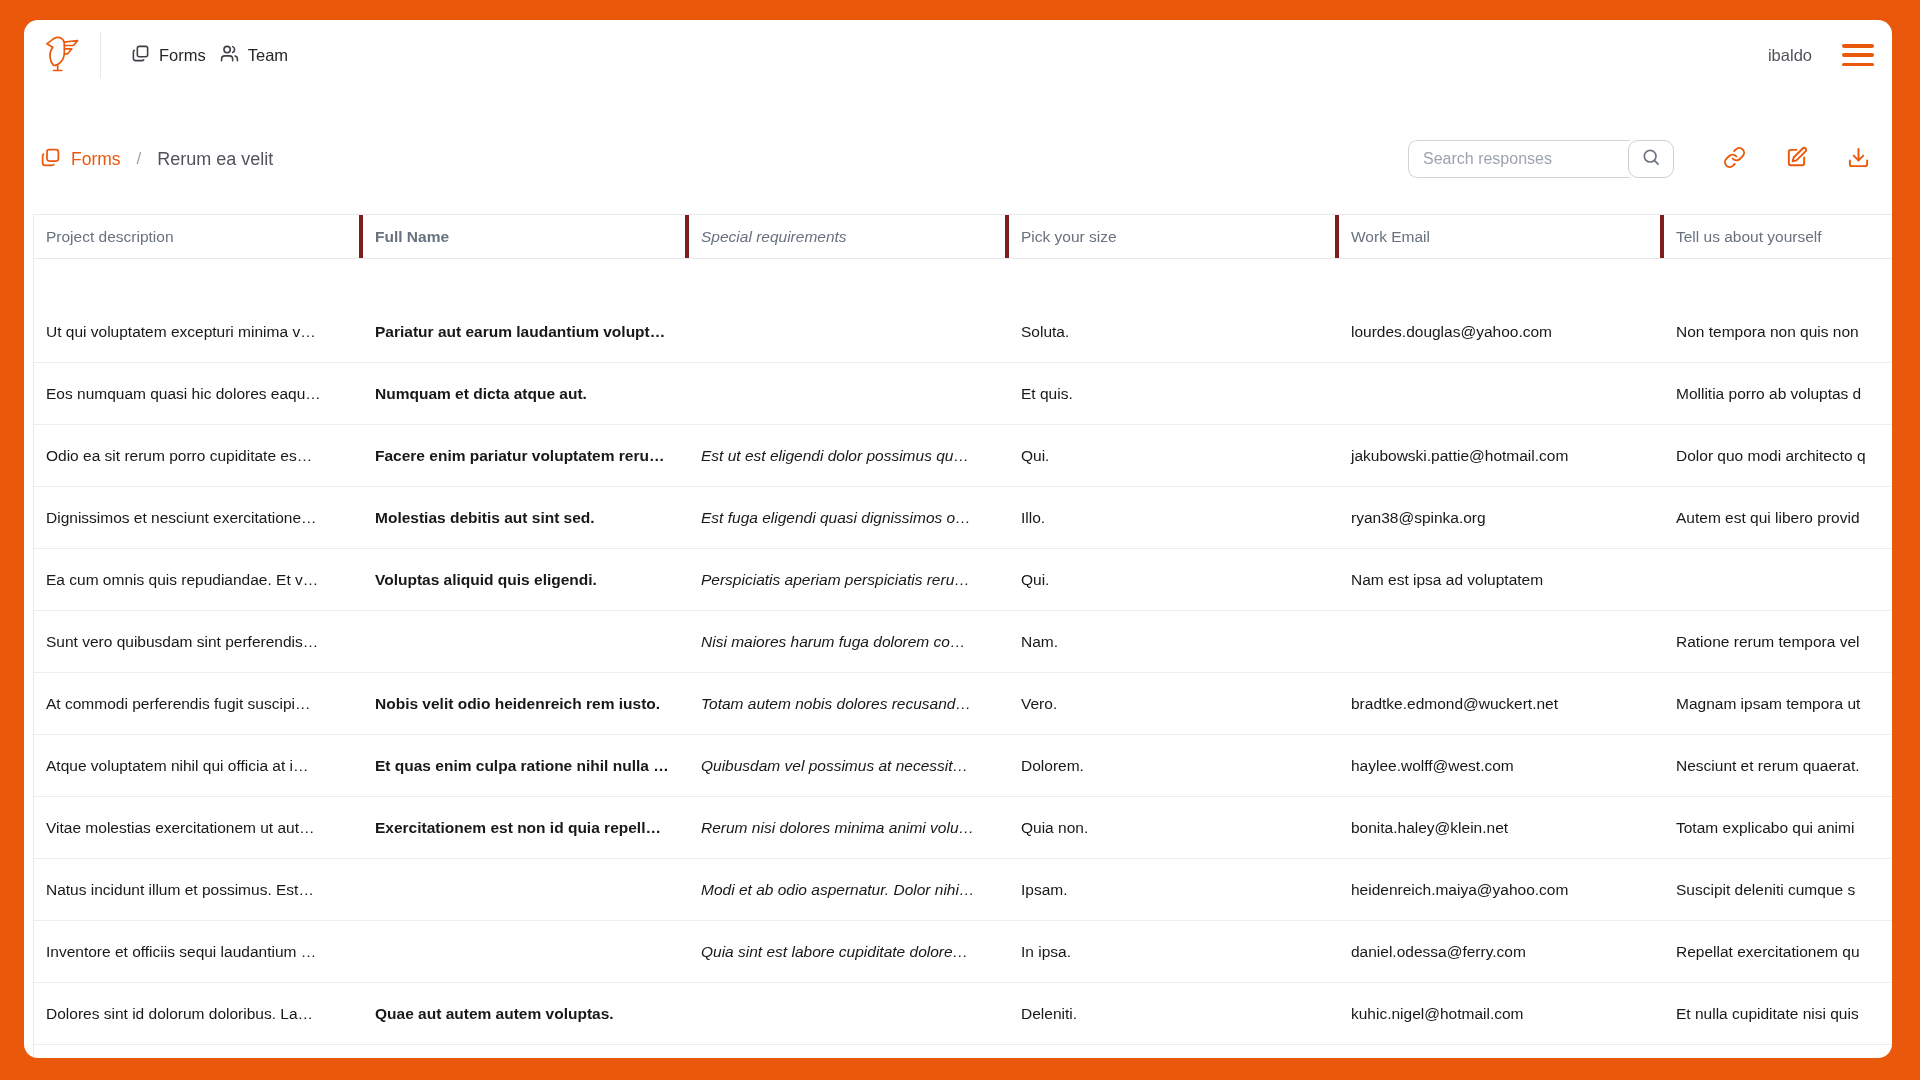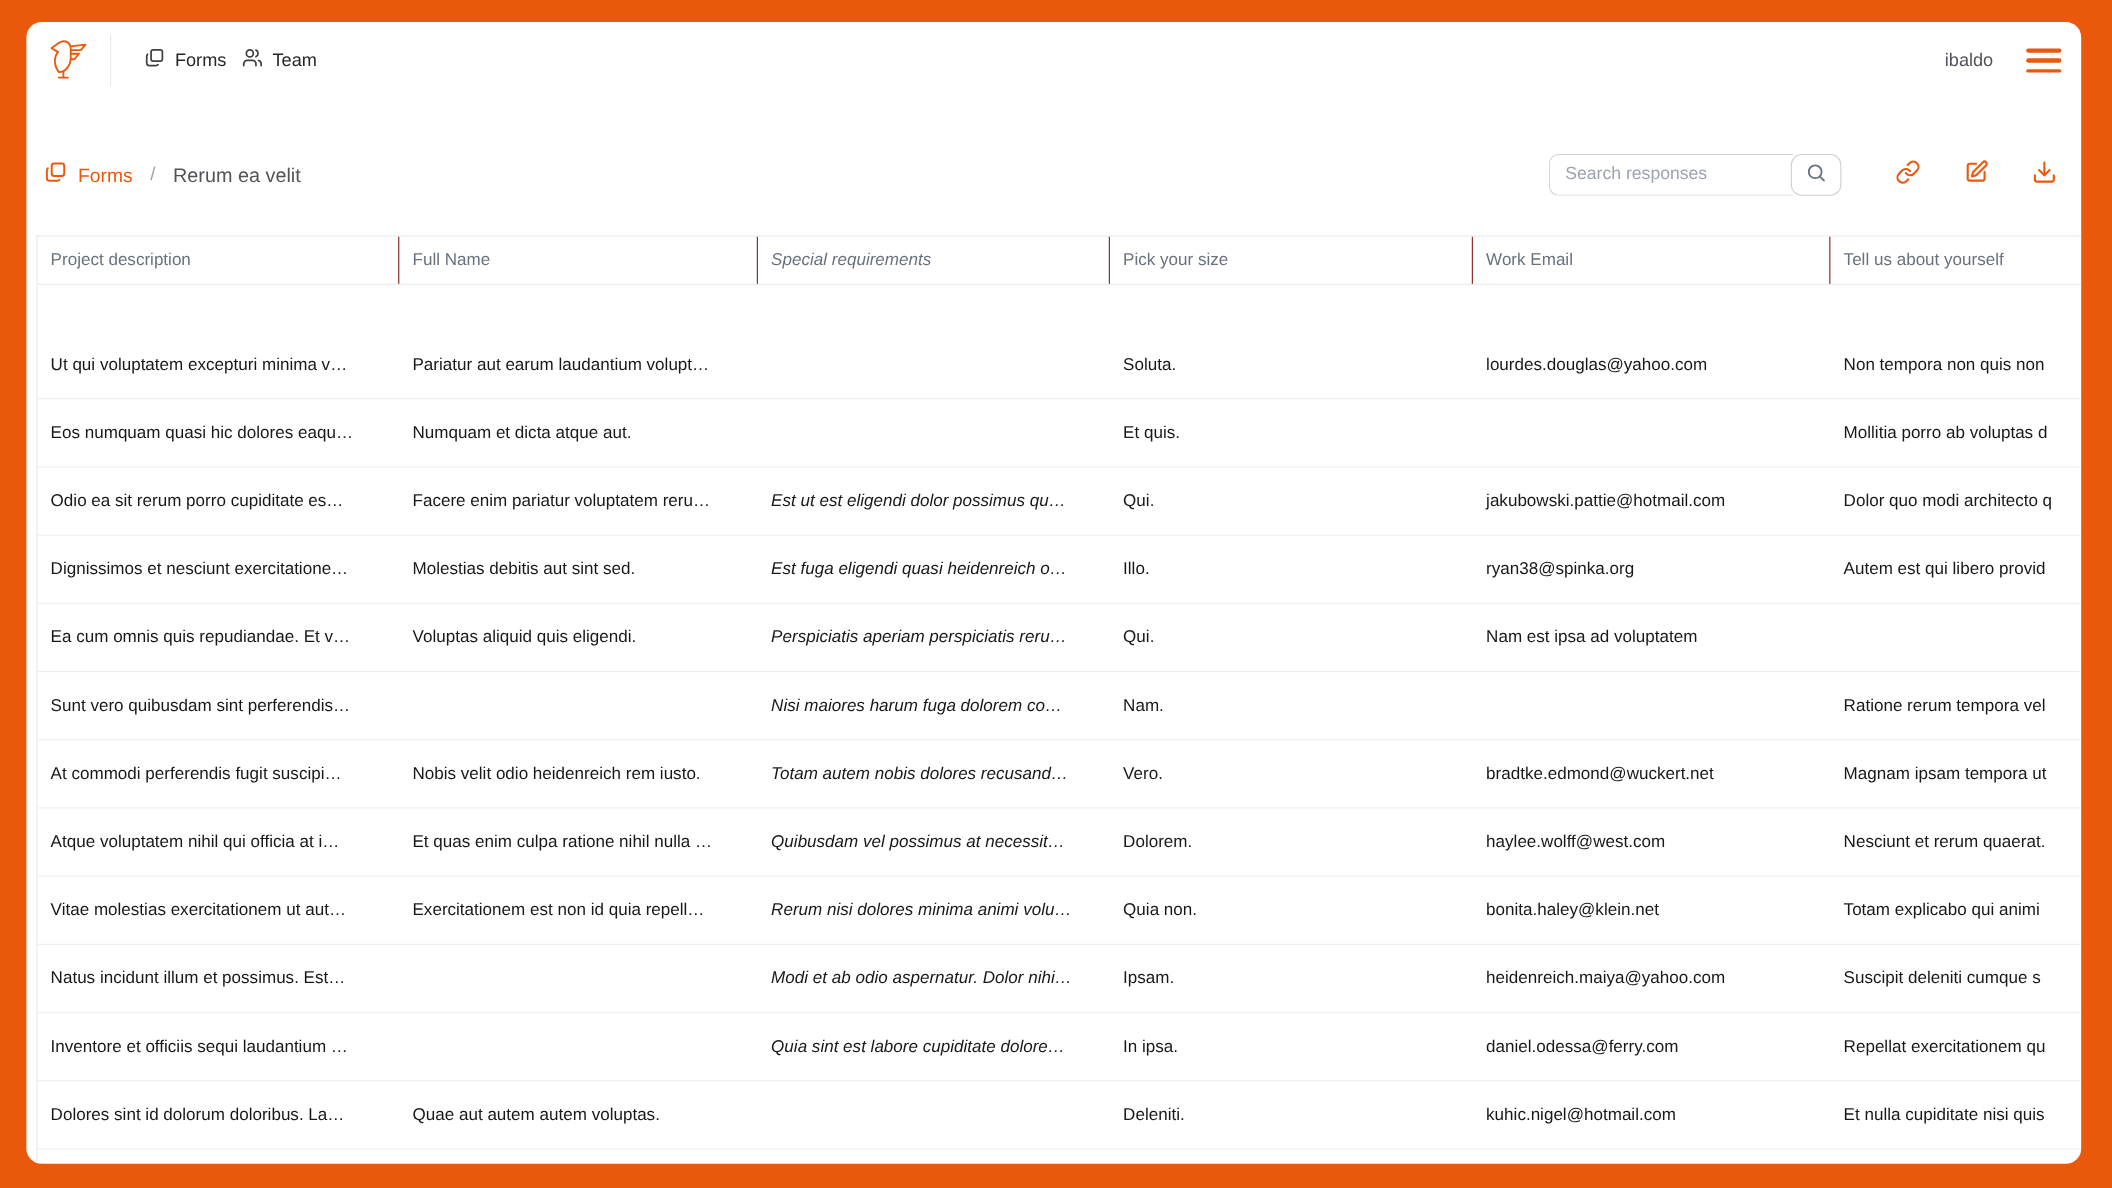--- a/index.html
+++ b/index.html
@@ -49,30 +49,30 @@
   .icon-btn svg { width:23px; height:23px; stroke:#ea580c; }
   
   .table-wrap {
     margin:35px 0 0 9px; width:1859px; height:844px; overflow:hidden;
     border-top:1px solid #e7e9ec; border-left:1px solid #e7e9ec;
   }
   .tgrid { width:1960px; }
   .thead { display:flex; height:44px; border-bottom:1px solid #e7e9ec; }
   .thcell {
     display:flex; align-items:center; padding:0 12px;
-    font-size:15.5px; color:#68727f; border-right:1px solid #7f1d1d;
+    font-size:15.5px; color:#68727f; border-right:4px solid #7f1d1d;
     white-space:nowrap; overflow:hidden;
   }
   .spacer-row { height:42px; }
   .trow { display:flex; height:62px; border-bottom:1px solid #ededf0; cursor:pointer; }
   .tcell {
     display:flex; align-items:center; padding:0 12px;
     font-size:15.5px; color:#18181b; white-space:nowrap; overflow:hidden;
   }
-  .c0 { width:329px; } .c1 { width:326px; } .c2 { width:320px;font-style:italic; }
+  .c0 { width:329px; } .c1 { width:326px;font-weight:bold; } .c2 { width:320px;font-style:italic; }
   .c3 { width:330px; } .c4 { width:325px; } .c5 { width:330px; }
   svg { fill:none; stroke-width:2; stroke-linecap:round; stroke-linejoin:round; }
 </style>
 </head>
 <body>
 
 <div class="card">
 
   <div class="topbar">
     <div class="logo">
@@ -201,21 +201,21 @@
             <div class="tcell c0">Odio ea sit rerum porro cupiditate es…</div>
             <div class="tcell c1">Facere enim pariatur voluptatem reru…</div>
             <div class="tcell c2">Est ut est eligendi dolor possimus qu…</div>
             <div class="tcell c3">Qui.</div>
             <div class="tcell c4">jakubowski.pattie@hotmail.com</div>
             <div class="tcell c5">Dolor quo modi architecto q</div>
           </div>
           <div class="trow">
             <div class="tcell c0">Dignissimos et nesciunt exercitatione…</div>
             <div class="tcell c1">Molestias debitis aut sint sed.</div>
-            <div class="tcell c2">Est fuga eligendi quasi heidenreich o…</div>
+            <div class="tcell c2">Est fuga eligendi quasi dignissimos o…</div>
             <div class="tcell c3">Illo.</div>
             <div class="tcell c4">ryan38@spinka.org</div>
             <div class="tcell c5">Autem est qui libero provid</div>
           </div>
           <div class="trow">
             <div class="tcell c0">Ea cum omnis quis repudiandae. Et v…</div>
             <div class="tcell c1">Voluptas aliquid quis eligendi.</div>
             <div class="tcell c2">Perspiciatis aperiam perspiciatis reru…</div>
             <div class="tcell c3">Qui.</div>
             <div class="tcell c5">Nam est ipsa ad voluptatem</div>

